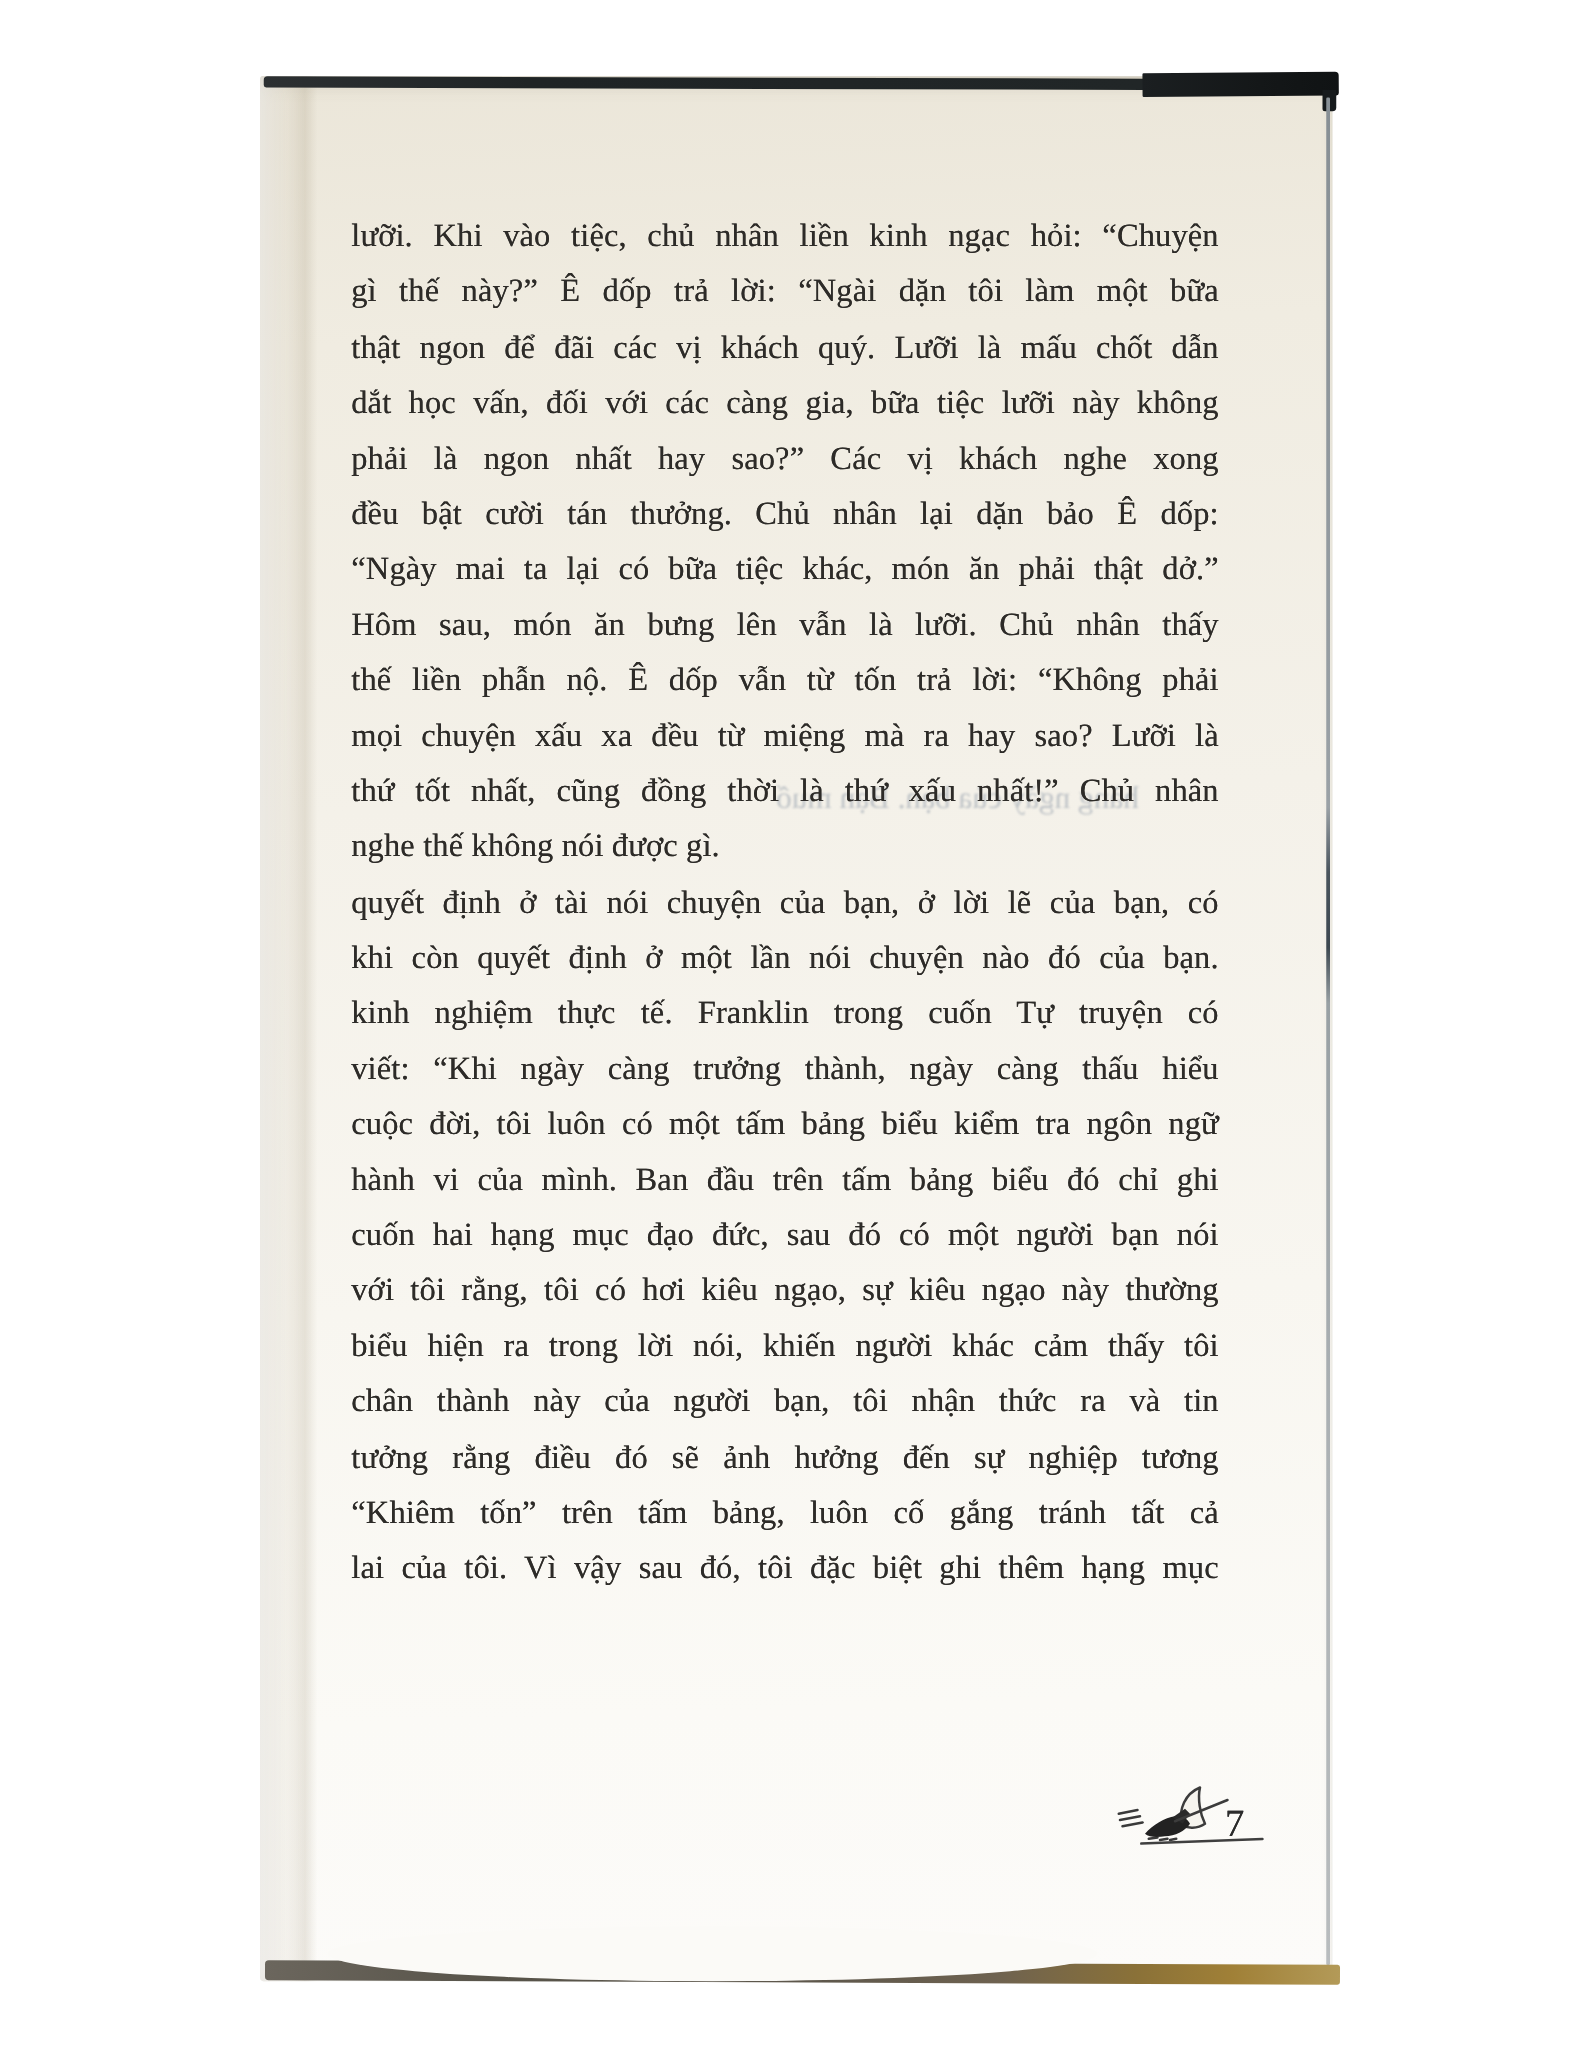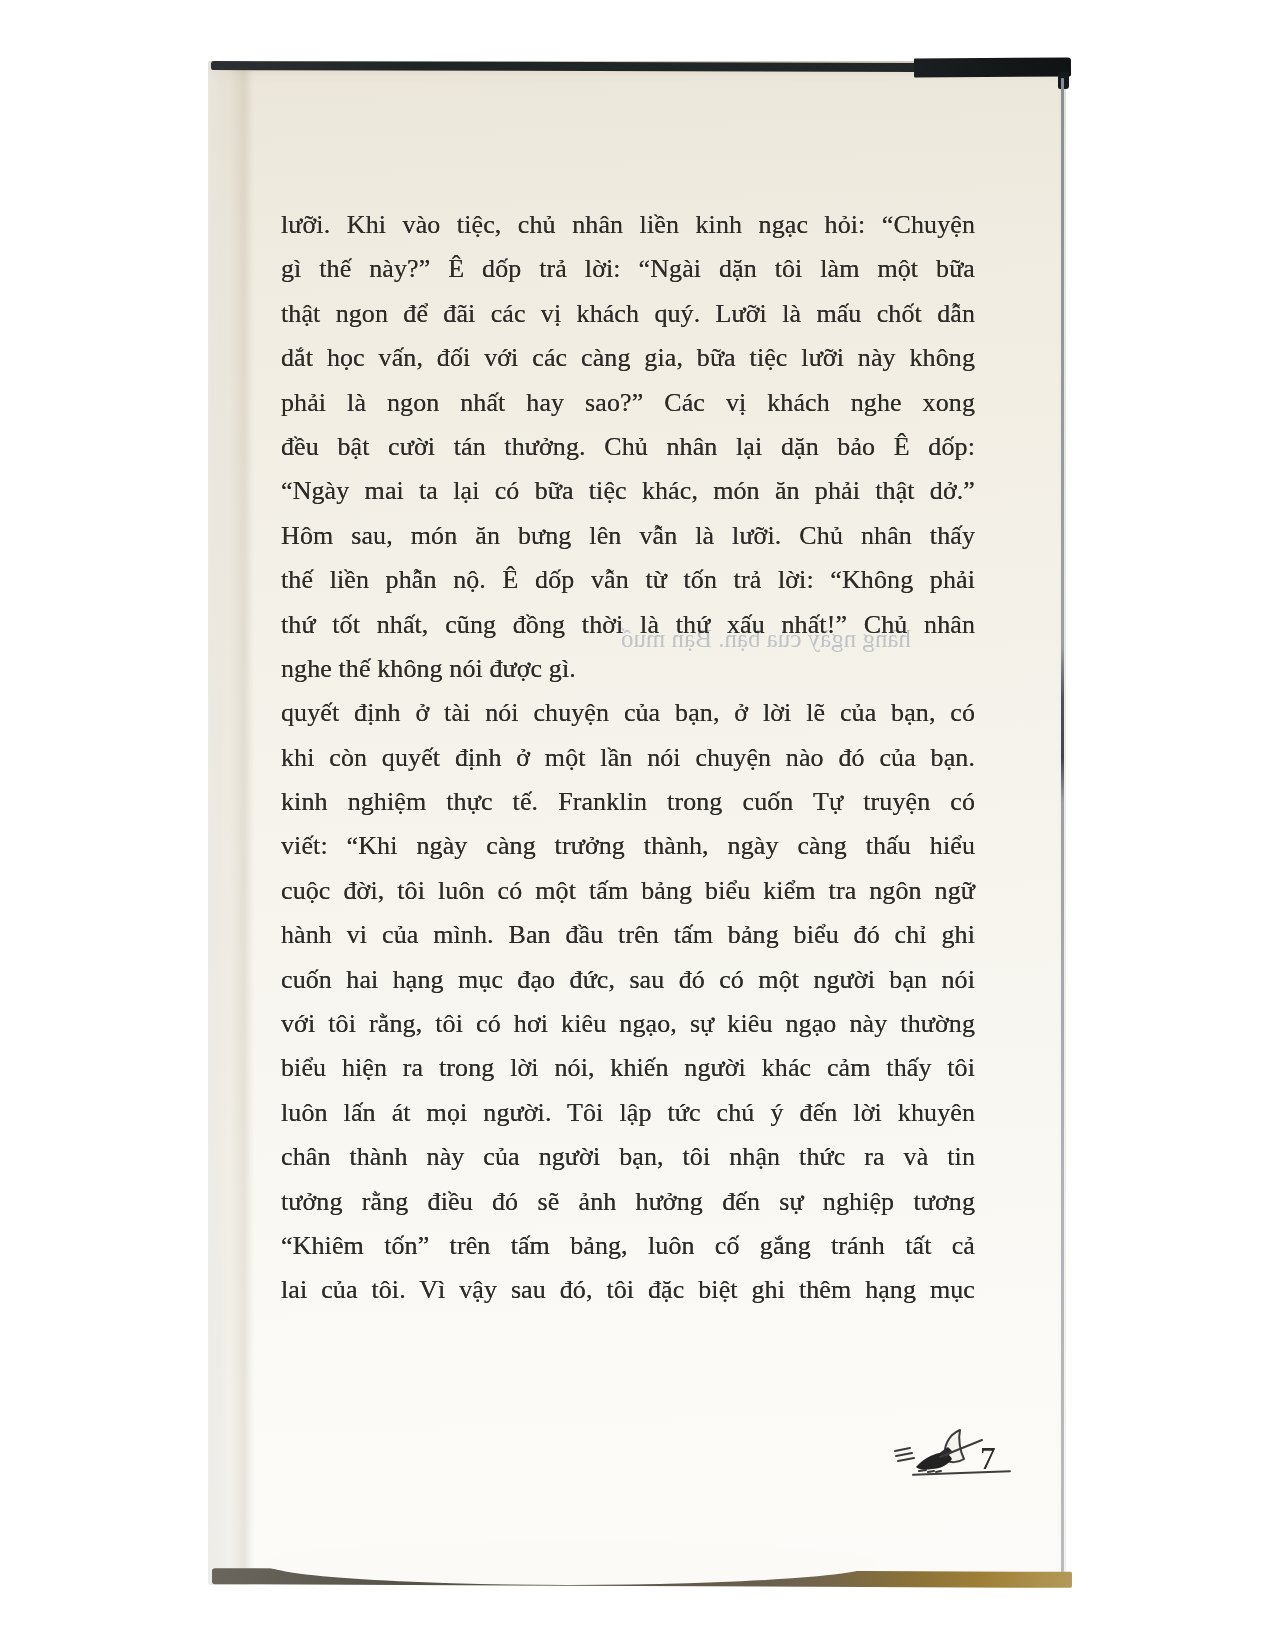--- a/index.html
+++ b/index.html
@@ -91,21 +91,20 @@
 
   
   .text-block {
     position: absolute;
     left: 281px; top: 167px;
     width: 694px;
     color: #2d2b28;
     font-size: 26px;
     letter-spacing: 0.1px;
     text-shadow: 0 0 0.45px rgba(45,43,40,0.85);
-    margin-top: 36px;
   }
   .line {
     height: 44.4px;
     line-height: 44.4px;
     text-align: justify;
     text-align-last: justify;
     white-space: normal;
   }
   .line-last { text-align-last: left; }
   .line-indent { text-indent: 49px; }
@@ -165,32 +164,32 @@
 <div class="text-block">
     <div class="line">lưỡi. Khi vào tiệc, chủ nhân liền kinh ngạc hỏi: “Chuyện</div>
     <div class="line">gì thế này?” Ê dốp trả lời: “Ngài dặn tôi làm một bữa</div>
     <div class="line">thật ngon để đãi các vị khách quý. Lưỡi là mấu chốt dẫn</div>
     <div class="line">dắt học vấn, đối với các càng gia, bữa tiệc lưỡi này không</div>
     <div class="line">phải là ngon nhất hay sao?” Các vị khách nghe xong</div>
     <div class="line">đều bật cười tán thưởng. Chủ nhân lại dặn bảo Ê dốp:</div>
     <div class="line">“Ngày mai ta lại có bữa tiệc khác, món ăn phải thật dở.”</div>
     <div class="line">Hôm sau, món ăn bưng lên vẫn là lưỡi. Chủ nhân thấy</div>
     <div class="line">thế liền phẫn nộ. Ê dốp vẫn từ tốn trả lời: “Không phải</div>
+    <div class="line">mọi chuyện xấu xa đều từ miệng mà ra hay sao? Lưỡi là</div>
     <div class="line">thứ tốt nhất, cũng đồng thời là thứ xấu nhất!” Chủ nhân</div>
     <div class="line line-last">nghe thế không nói được gì.</div>
     <div class="line">quyết định ở tài nói chuyện của bạn, ở lời lẽ của bạn, có</div>
     <div class="line">khi còn quyết định ở một lần nói chuyện nào đó của bạn.</div>
     <div class="line">kinh nghiệm thực tế. Franklin trong cuốn Tự truyện có</div>
     <div class="line">viết: “Khi ngày càng trưởng thành, ngày càng thấu hiểu</div>
     <div class="line">cuộc đời, tôi luôn có một tấm bảng biểu kiểm tra ngôn ngữ</div>
     <div class="line">hành vi của mình. Ban đầu trên tấm bảng biểu đó chỉ ghi</div>
     <div class="line">cuốn hai hạng mục đạo đức, sau đó có một người bạn nói</div>
     <div class="line">với tôi rằng, tôi có hơi kiêu ngạo, sự kiêu ngạo này thường</div>
     <div class="line">biểu hiện ra trong lời nói, khiến người khác cảm thấy tôi</div>
-    <div class="line">luôn lấn át mọi người. Tôi lập tức chú ý đến lời khuyên</div>
     <div class="line">chân thành này của người bạn, tôi nhận thức ra và tin</div>
     <div class="line">tưởng rằng điều đó sẽ ảnh hưởng đến sự nghiệp tương</div>
     <div class="line">“Khiêm tốn” trên tấm bảng, luôn cố gắng tránh tất cả</div>
     <div class="line">lai của tôi. Vì vậy sau đó, tôi đặc biệt ghi thêm hạng mục</div>
   </div>
 
 <div class="footer-area">
   <svg class="quill-doodle" width="100" height="55" viewBox="0 0 100 55">
 
     <g stroke="#3a3a3a" stroke-width="2" stroke-linecap="round">

